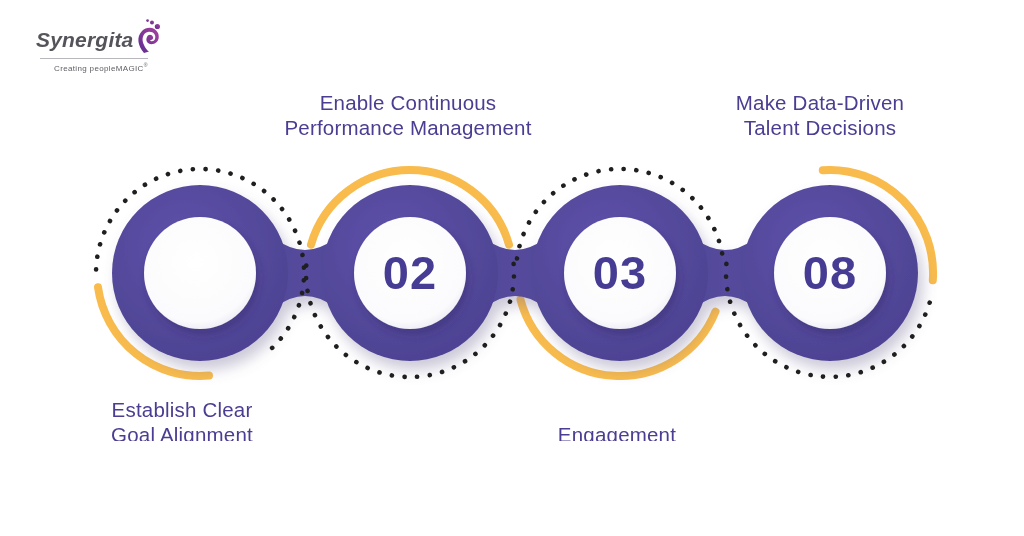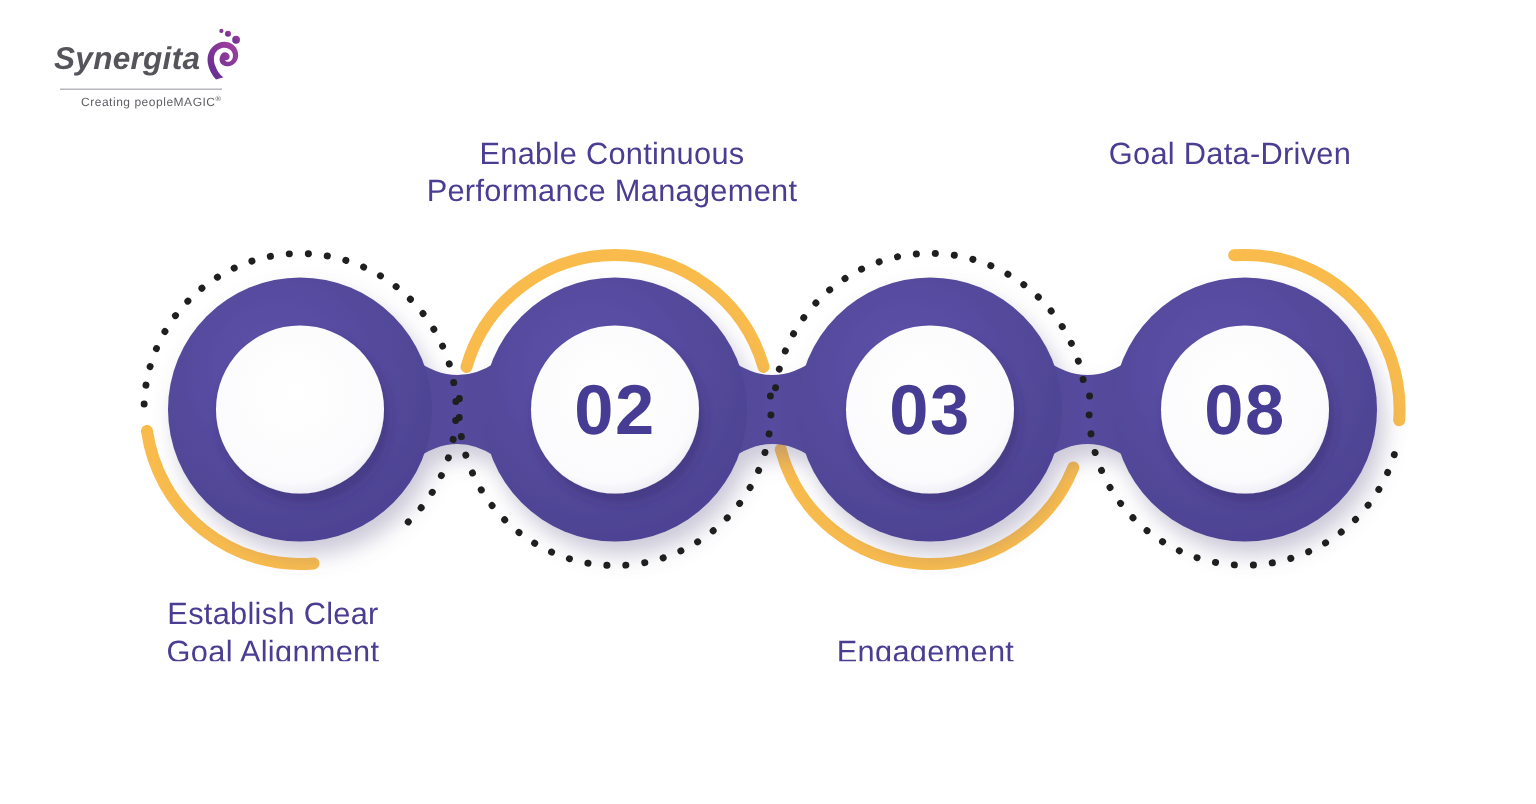--- a/index.html
+++ b/index.html
@@ -128,16 +128,17 @@
   </div>
   <div class="step-label" style="left:268px; top:90px;">
     <span>Enable Continuous</span><br>
     <span>Performance Management</span>
   </div>
   <div class="step-label" style="left:477px; top:397px;">
     <br>
     <span>Engagement</span>
   </div>
   <div class="step-label" style="left:680px; top:90px;">
-    <span>Goal Data-Driven</span><br>
+    <span>Make Data-Driven</span><br>
+    <span>Talent Decisions</span>
   </div>
 
 </div>
 
 </body></html>

